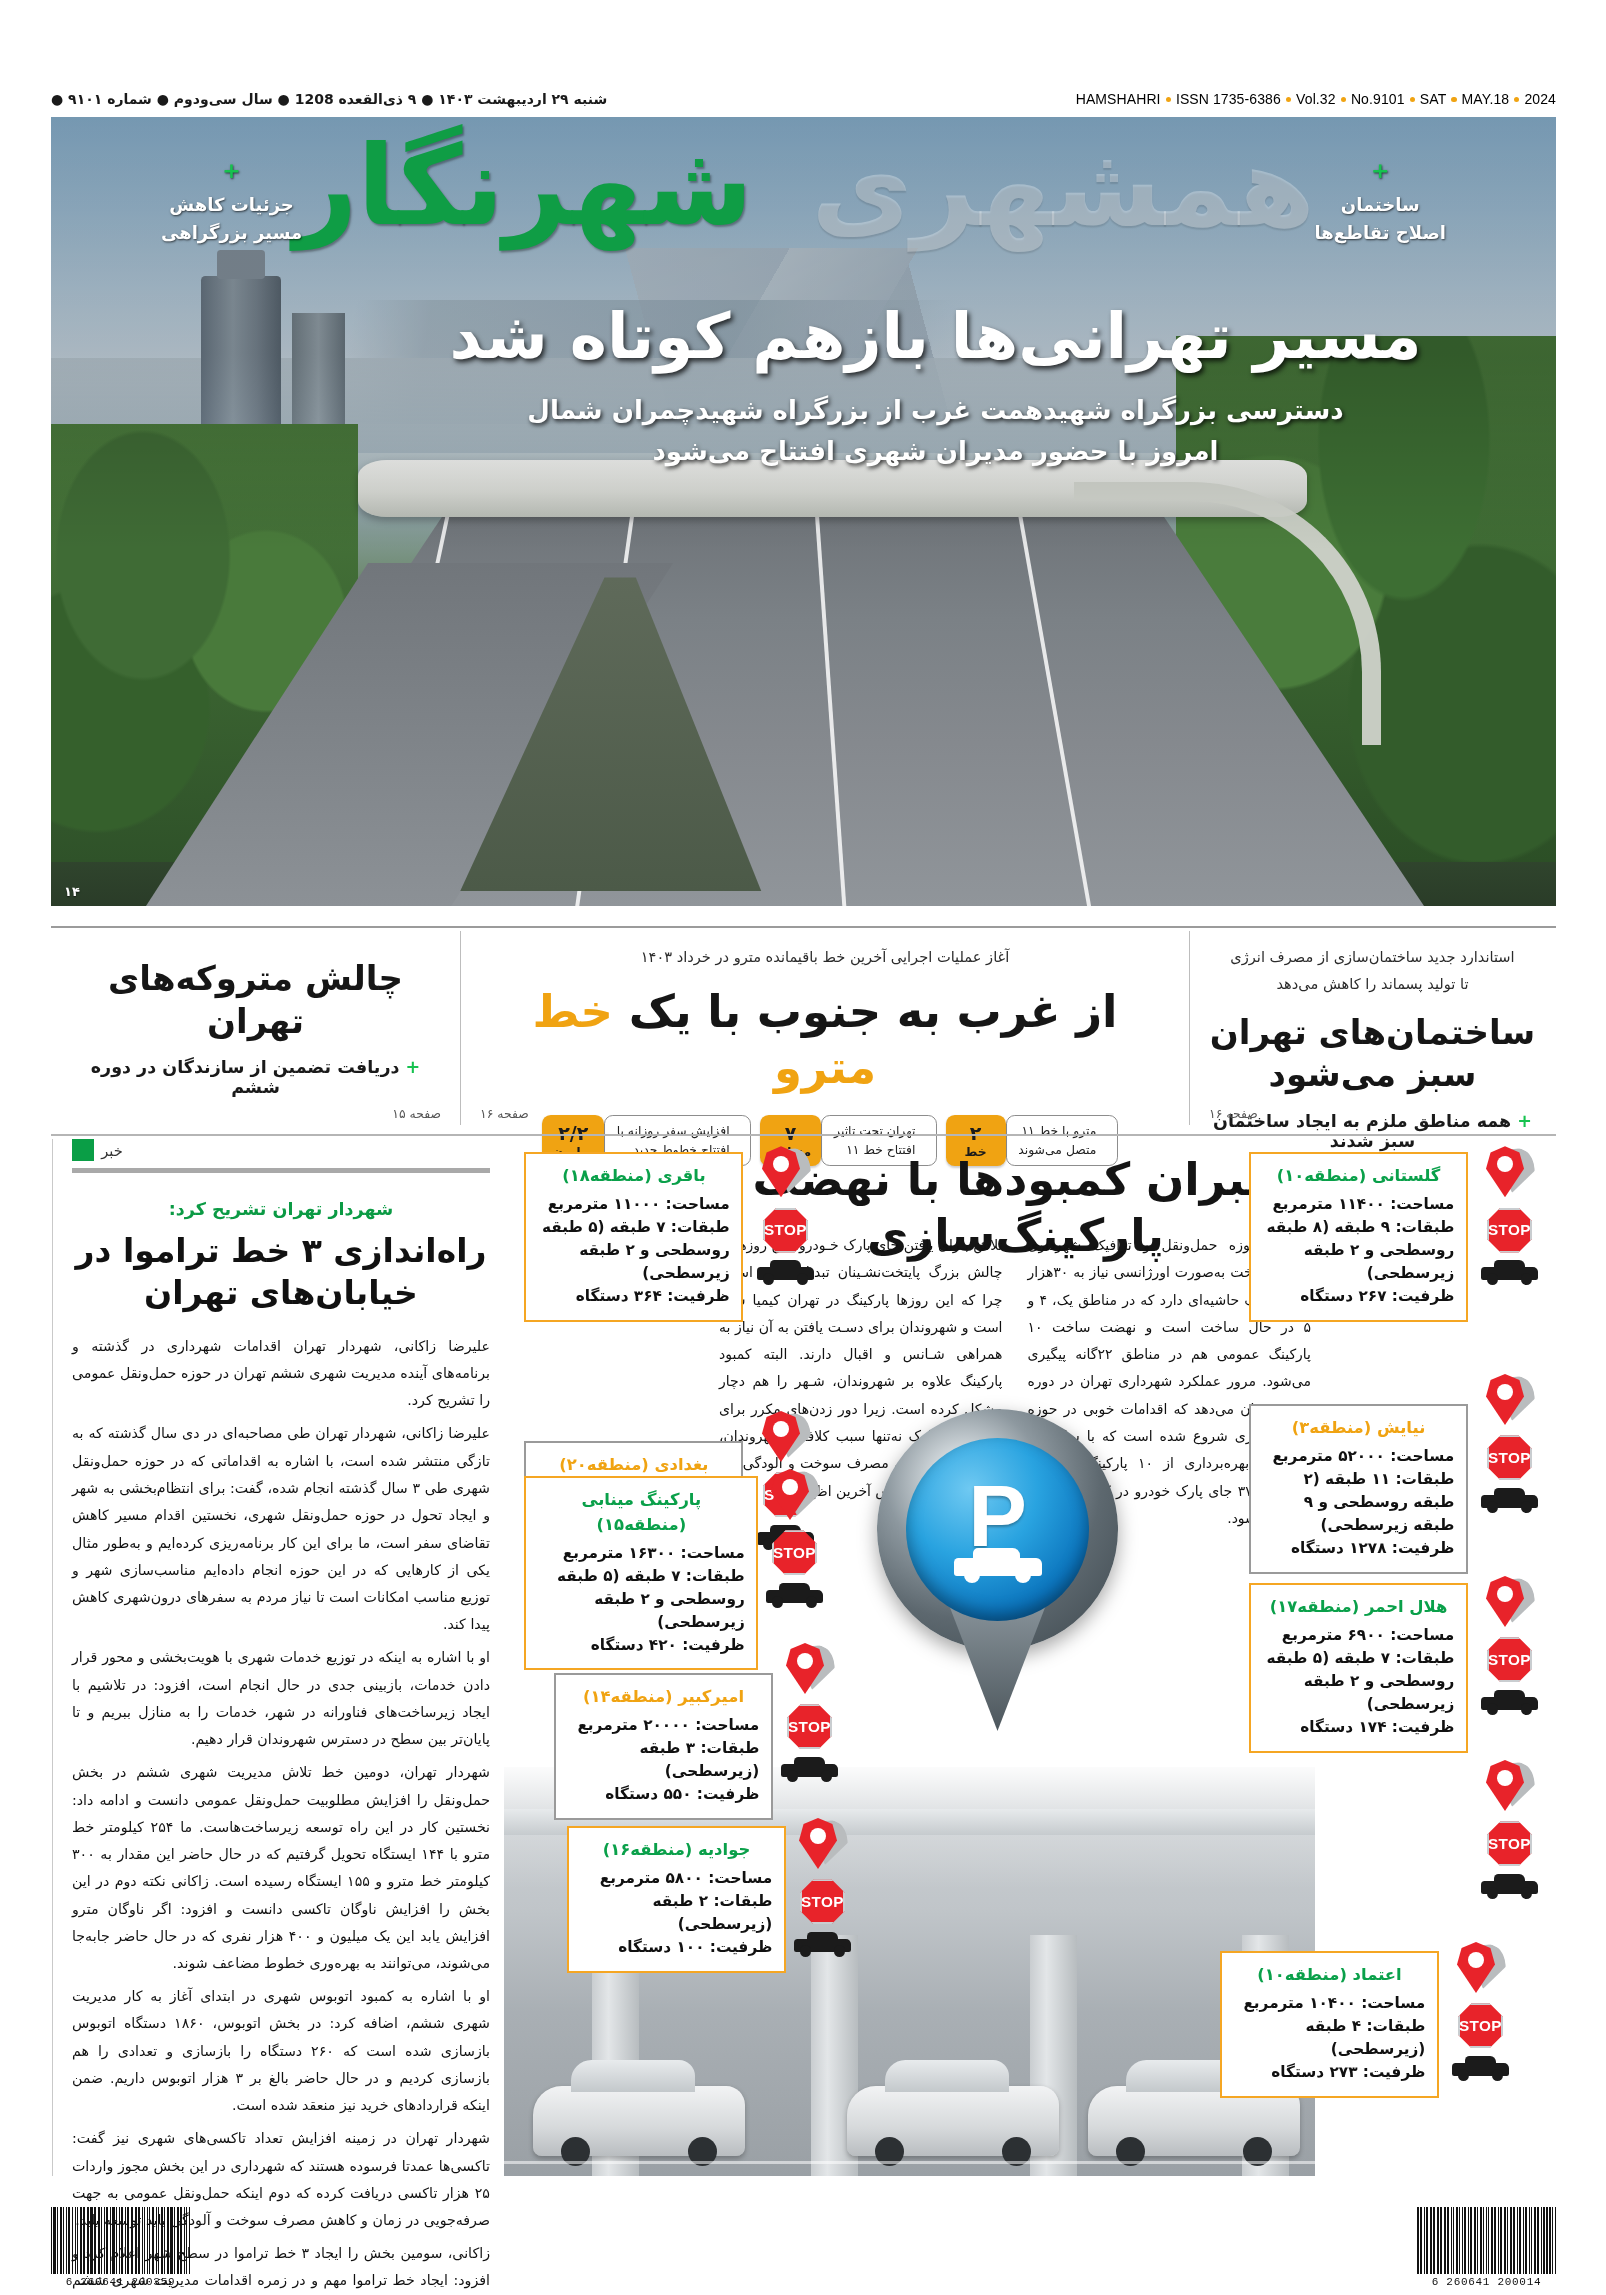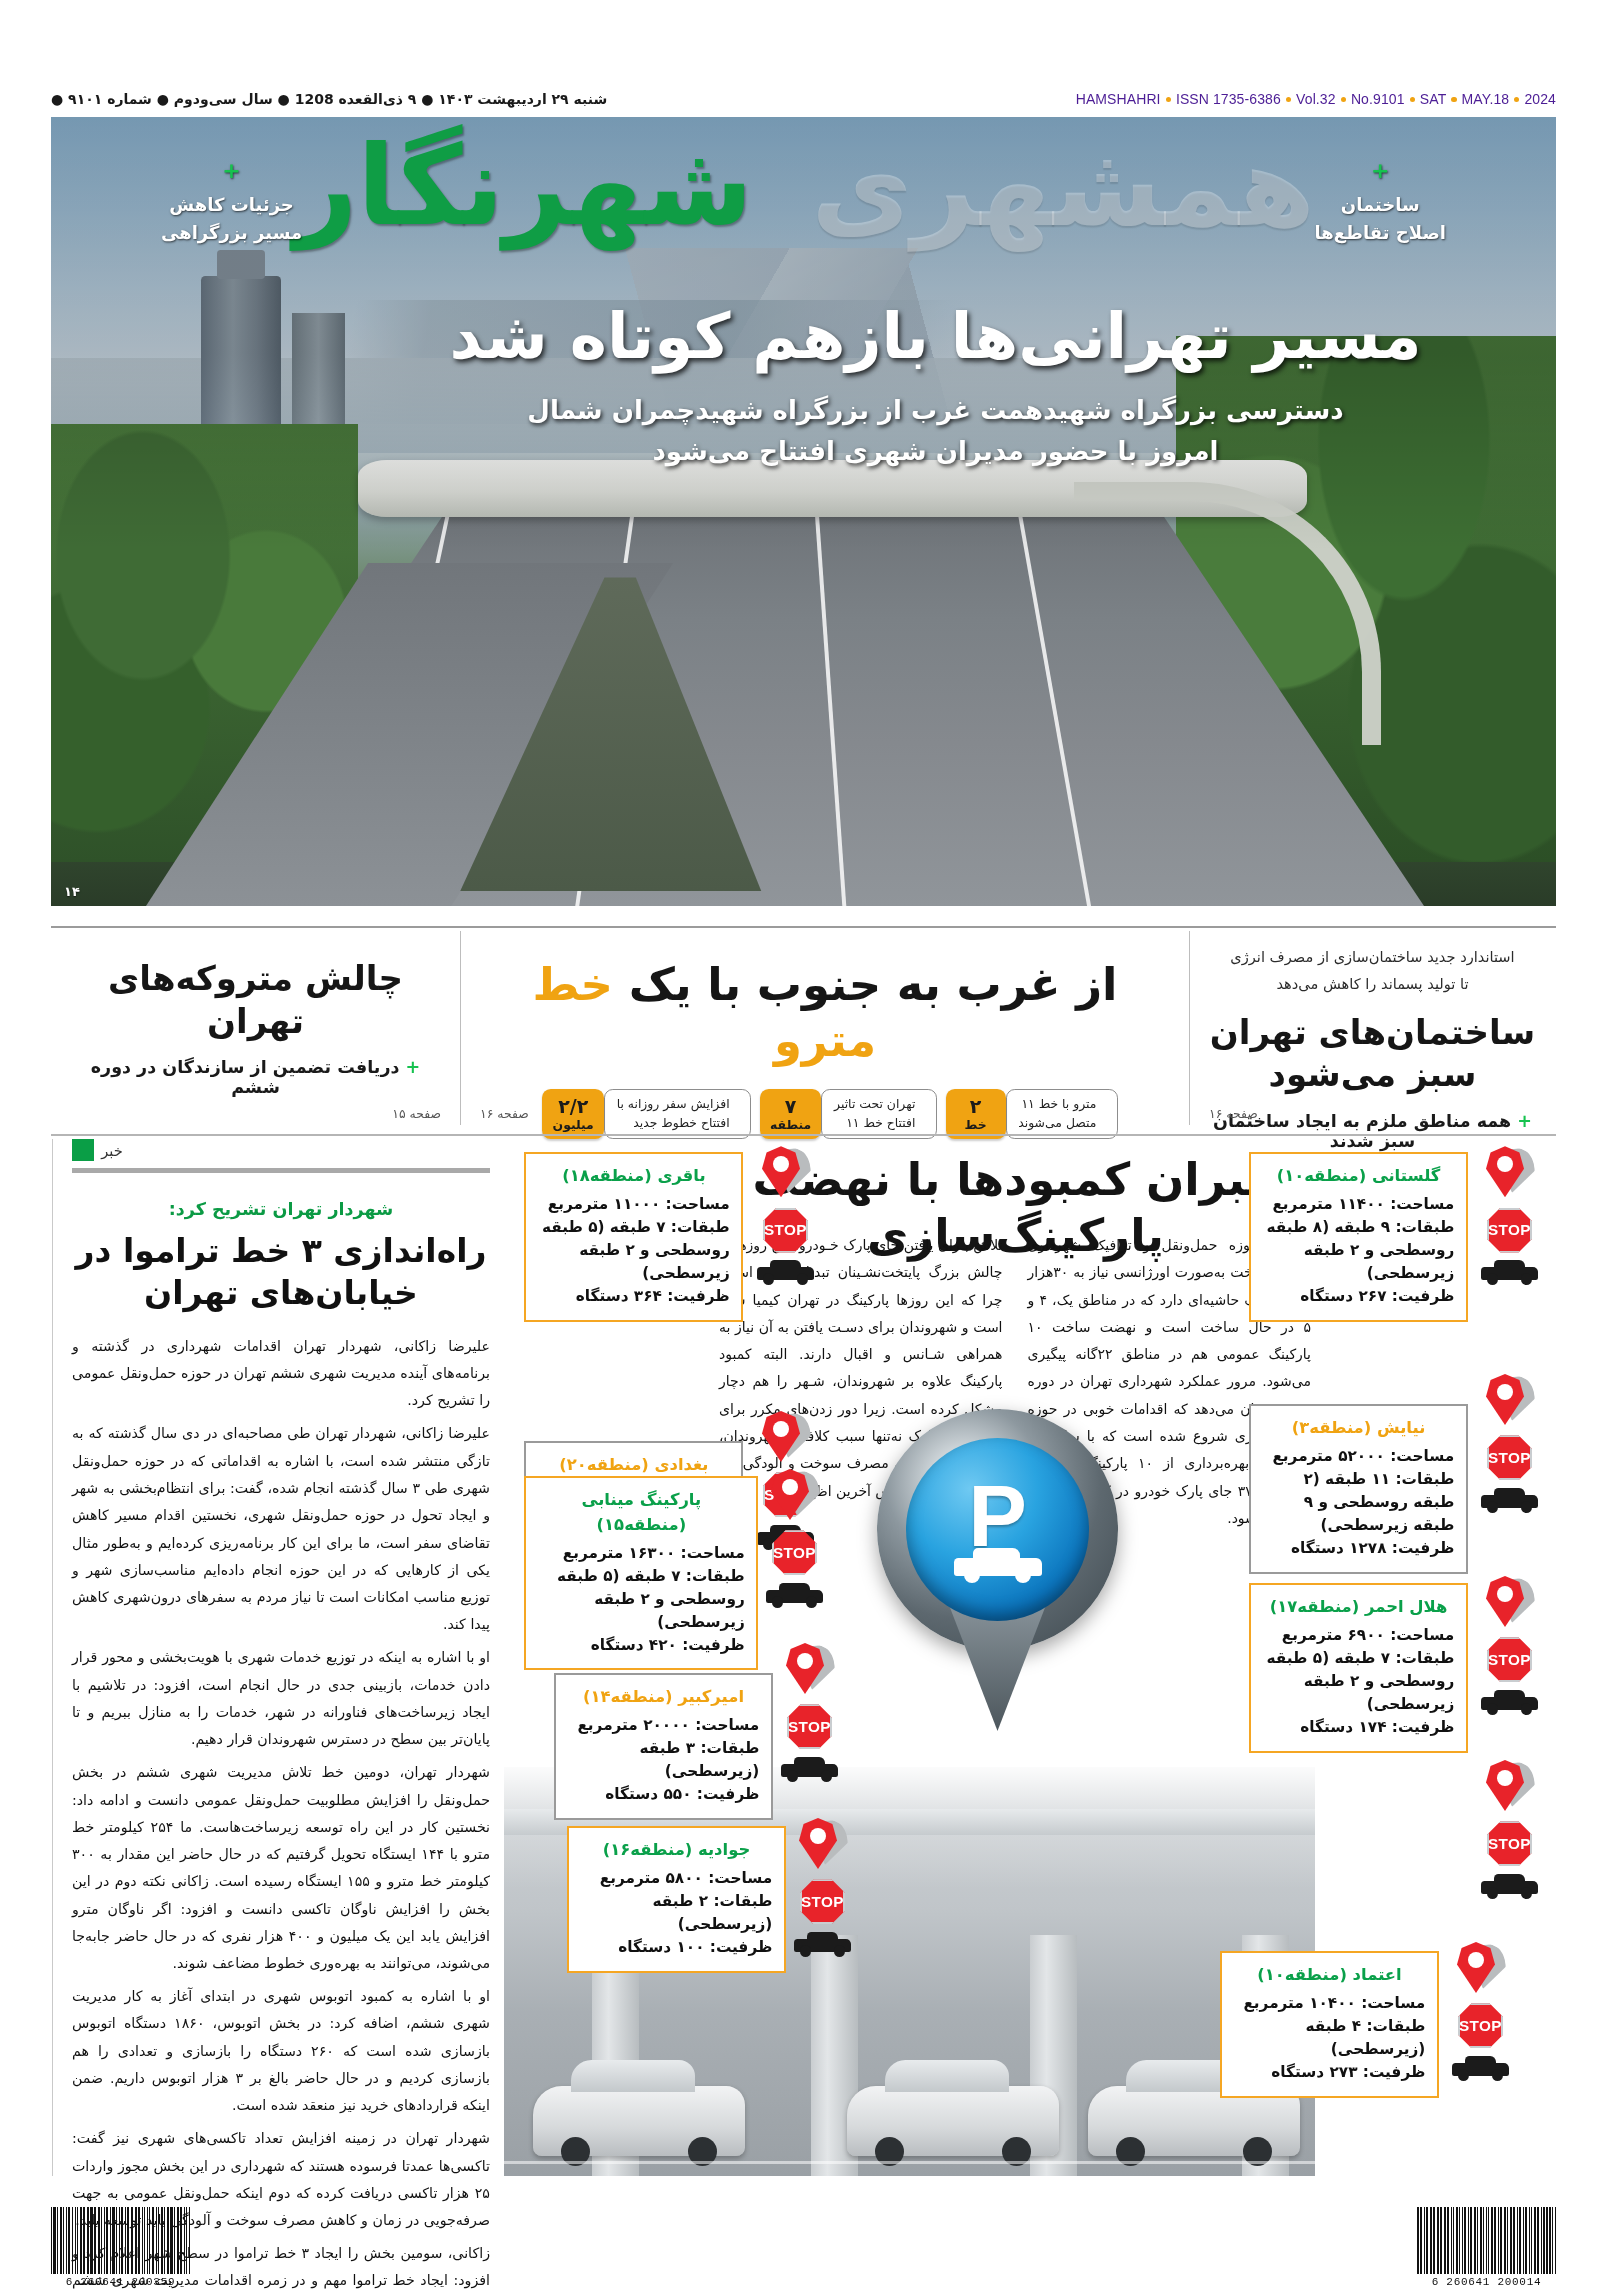--- a/index.html
+++ b/index.html
@@ -11,21 +11,21 @@
     overflow: hidden;
   }
   .page { position: relative; width: 1607px; height: 2295px; background:#fff; }
 
   
   .topbar {
     position: absolute; left: 51px; top: 86px; width: 1505px; height: 25px;
     display: flex; align-items: center; justify-content: space-between;
   }
   .topbar-left {
-    direction: ltr; font-size: 14px; letter-spacing: 0.1px; color: #4c1d95;
+    direction: ltr; font-size: 14px; letter-spacing: 0.1px; color: #000000;
     font-family: "Liberation Sans", sans-serif; white-space: nowrap; text-align: right;
   }
   .topbar-left .dot, .topbar-right .dot {
     display: inline-block; width: 5.1px; height: 5.1px; border-radius: 50%;
     background: #f0a312; margin: 0 5.1px; vertical-align: middle;
   }
   .topbar-right {
     direction: rtl; font-size: 14px; color: #1a1a1a; white-space: nowrap;
     font-weight: 700;
   }
@@ -419,20 +419,21 @@
     <div class="tcol c1">
       <div class="t-head">چالش متروکه‌های تهران</div>
       <div class="t-bullet">
         <span class="plus">+</span>
         <span>دریافت تضمین از سازندگان در دوره ششم</span>
       </div>
       <div class="t-page r">صفحه ۱۵</div>
     </div>
 
     <div class="tcol c2">
+      <div class="t-kicker">آغاز عملیات اجرایی آخرین خط باقیمانده مترو در خرداد ۱۴۰۳</div>
       <div class="t-head big">
         <span>از غرب به جنوب با یک </span><span class="accent">خط مترو</span>
       </div>
       <div class="chips">
 
         <div class="chip">
           <div class="chip-num">
             <b>۲/۲</b>
             <span>میلیون</span>
           </div>

